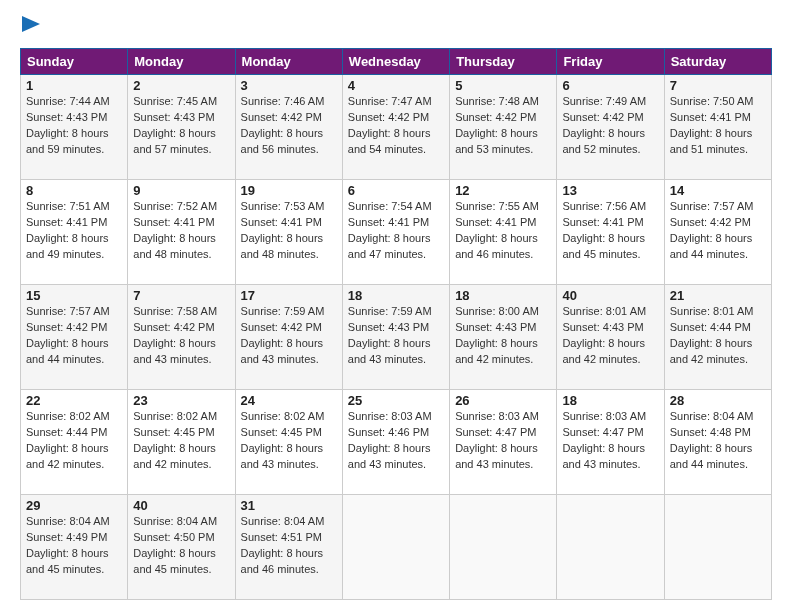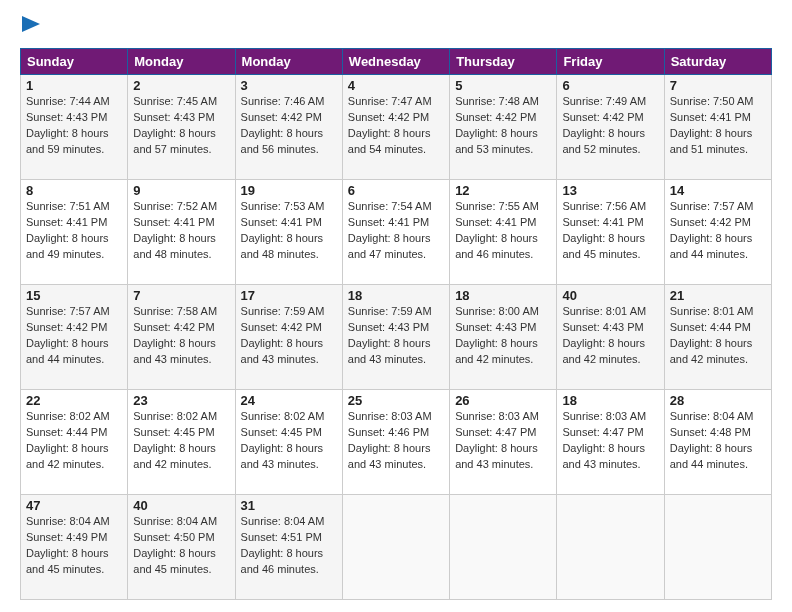--- a/index.html
+++ b/index.html
@@ -246,21 +246,21 @@
             <span class="day-num">18</span>
             <div class="day-info">Sunrise: 8:03 AM<br>Sunset: 4:47 PM<br>Daylight: 8 hours<br>and 43 minutes.</div>
           </td>
           <td>
             <span class="day-num">28</span>
             <div class="day-info">Sunrise: 8:04 AM<br>Sunset: 4:48 PM<br>Daylight: 8 hours<br>and 44 minutes.</div>
           </td>
         </tr>
         <tr>
           <td>
-            <span class="day-num">47</span>
+            <span class="day-num">29</span>
             <div class="day-info">Sunrise: 8:04 AM<br>Sunset: 4:49 PM<br>Daylight: 8 hours<br>and 45 minutes.</div>
           </td>
           <td>
             <span class="day-num">40</span>
             <div class="day-info">Sunrise: 8:04 AM<br>Sunset: 4:50 PM<br>Daylight: 8 hours<br>and 45 minutes.</div>
           </td>
           <td>
             <span class="day-num">31</span>
             <div class="day-info">Sunrise: 8:04 AM<br>Sunset: 4:51 PM<br>Daylight: 8 hours<br>and 46 minutes.</div>
           </td>

